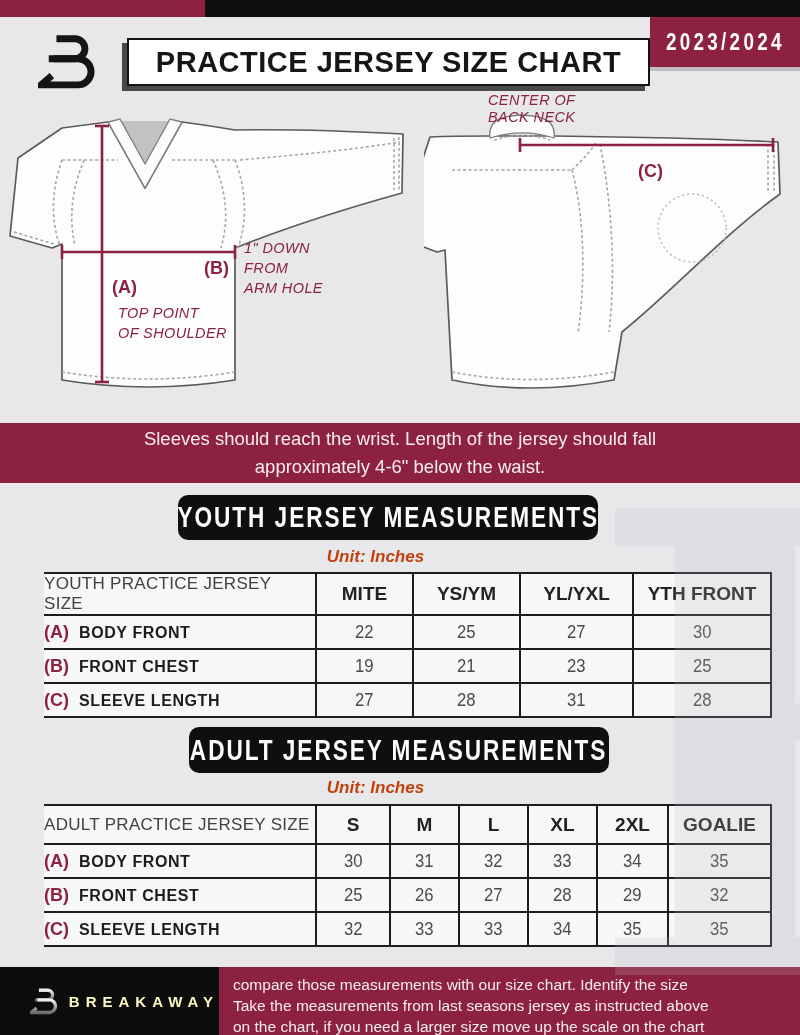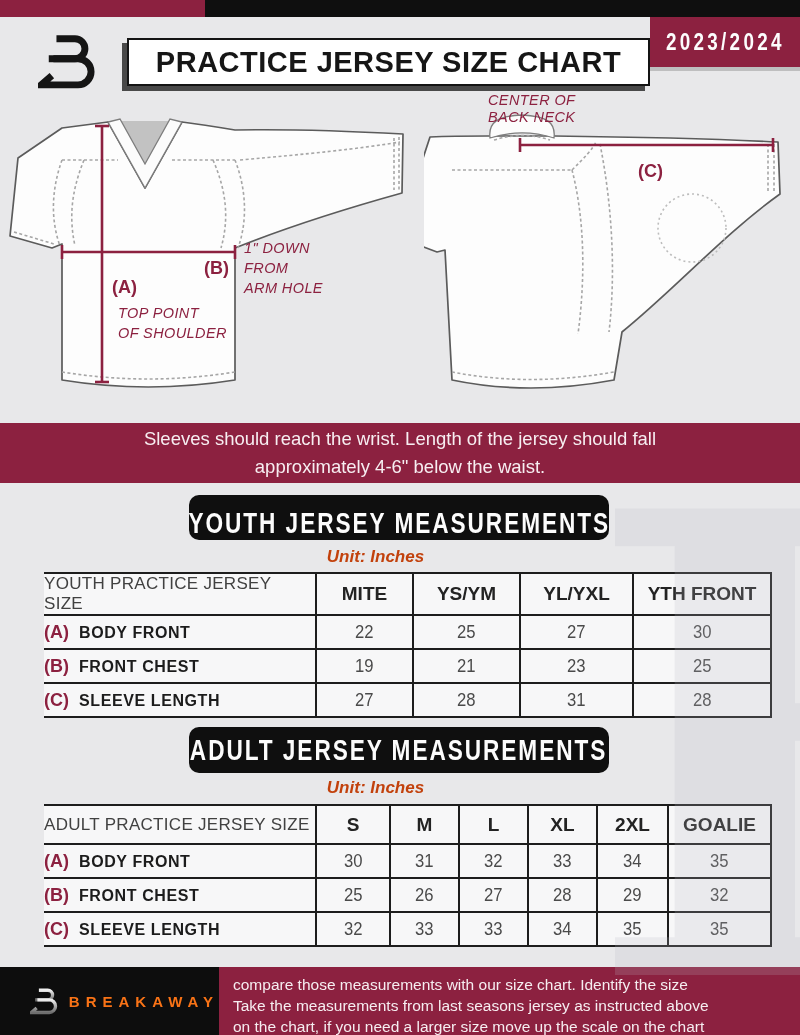--- a/index.html
+++ b/index.html
@@ -56,21 +56,21 @@
   .t-adult th{height:37px;} .t-adult td{height:32px;}
   
   .watermark{position:absolute;left:585px;top:430px;font-family:"DejaVu Serif",serif;font-weight:bold;
              font-size:640px;line-height:1;color:rgba(185,185,195,.20);pointer-events:none;z-index:5;}
   
   .footer-black{position:absolute;left:0;top:967px;width:219px;height:68px;background:#0d0d0d;
                 display:flex;align-items:center;}
   .footer-maroon{position:absolute;left:219px;top:967px;width:581px;height:68px;background:#8c2140;
                  box-sizing:border-box;padding:7px 0 0 14px;}
   .footer-maroon div{color:#f6edf0;font-size:15.5px;line-height:21px;white-space:nowrap;}
-  .brand{color:#f97316;font-size:15px;font-weight:bold;letter-spacing:6px;margin-left:10px;}
+  .brand{color:#fef9c3;font-size:15px;font-weight:bold;letter-spacing:6px;margin-left:10px;}
 </style>
 </head>
 <body>
 
 <div id="page">
 
   <div class="strip-maroon"></div>
   <div class="strip-black"></div>
 
   <svg class="logo-header" viewBox="0 0 78 78">
@@ -150,21 +150,21 @@
     <text class="mcap" x="64" y="30">BACK NECK</text>
   </svg>
 
   <div class="notice">
     <div>Sleeves should reach the wrist. Length of the jersey should fall</div>
     <div>approximately 4-6" below the waist.</div>
   </div>
 
   <div class="watermark">B</div>
 
-  <div class="head-box" style="left:189px;top:495px;height:45px;align-items:flex-end;">
+  <div class="head-box" style="left:178px;top:495px;height:45px;">
     <span>YOUTH JERSEY MEASUREMENTS</span>
   </div>
   <div class="unit" style="top:547px;">Unit: Inches</div>
 
   <table class="size t-youth" style="top:572px;">
     <colgroup>
         <col style="width:272px">
         <col style="width:97px">
         <col style="width:107px">
         <col style="width:113px">

